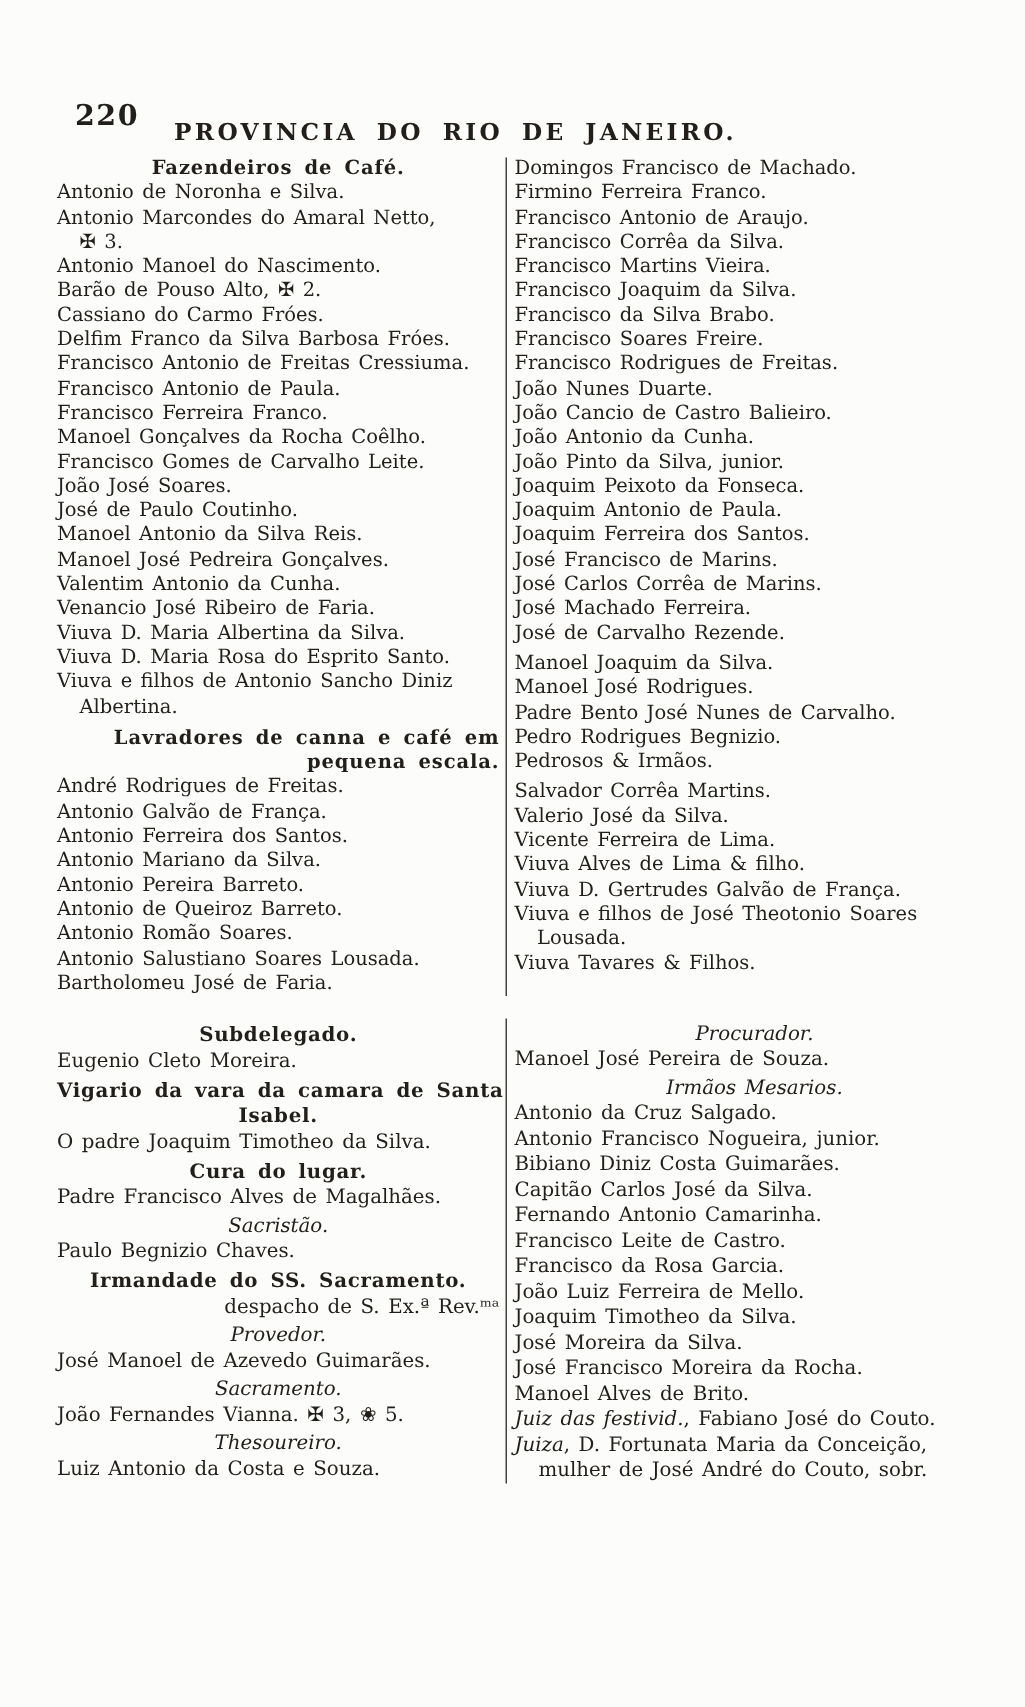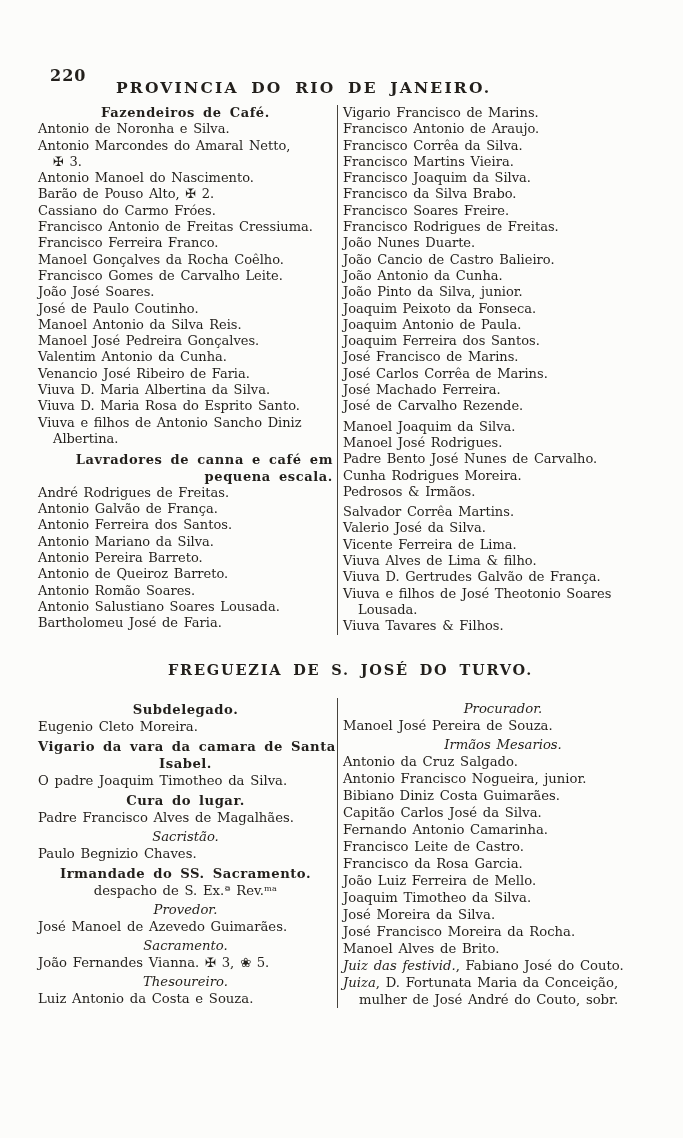--- a/index.html
+++ b/index.html
@@ -12,21 +12,21 @@
     font-family:"DejaVu Serif","DejaVu Sans",serif;
     overflow:hidden;
     box-sizing:border-box;
   }
   .content{padding:0 20px 0 38px;}
 
   
   .header{position:relative;height:90px;}
   .page-number{
     position:absolute;left:50px;top:66px;
-    font-weight:bold;font-size:16px;letter-spacing:1px;
+    font-weight:bold;font-size:19px;letter-spacing:1px;
   }
   .running-title{
     position:absolute;left:116px;top:78px;
     font-weight:bold;font-size:15.5px;
     letter-spacing:2.2px;word-spacing:5px;
     white-space:nowrap;
   }
 
   
   .two-col{display:flex;align-items:stretch;margin-top:15px;}
@@ -59,21 +59,21 @@
   }
 
   
   .sec2{font-size:13.2px;line-height:17px;word-spacing:1.5px;}
   .block{white-space:nowrap;}
   .block .line2:empty{display:none;}
   .h-bold{font-weight:bold;text-align:center;letter-spacing:.5px;word-spacing:3px;margin-top:3px;}
   .h-italic{font-style:italic;text-align:center;margin-top:2px;}
   .name{}
   .name .line2{padding-left:16px;}
-  .para .line2{text-align:center;}
+  .para .line2{text-align:right;}
   .lead{font-style:italic;}
 </style>
 </head>
 <body>
 
 <div class="page">
 
   <div class="header">
     <span class="page-number">220</span>
     <span class="running-title">PROVINCIA DO RIO DE JANEIRO.</span>
@@ -91,23 +91,25 @@
             <div class="entry">Antonio Marcondes do Amaral Netto,</div>
 
             <div class="entry cont">✠ 3.</div>
 
             <div class="entry">Antonio Manoel do Nascimento.</div>
 
             <div class="entry">Barão de Pouso Alto, ✠ 2.</div>
 
             <div class="entry">Cassiano do Carmo Fróes.</div>
 
+            <div class="entry">Delfim Franco da Silva Barbosa Fróes.</div>
 
             <div class="entry">Francisco Antonio de Freitas Cressiuma.</div>
 
+            <div class="entry">Francisco Antonio de Paula.</div>
 
             <div class="entry">Francisco Ferreira Franco.</div>
 
             <div class="entry">Manoel Gonçalves da Rocha Coêlho.</div>
 
             <div class="entry">Francisco Gomes de Carvalho Leite.</div>
 
             <div class="entry">João José Soares.</div>
 
             <div class="entry">José de Paulo Coutinho.</div>
@@ -149,22 +151,23 @@
             <div class="entry">Antonio Romão Soares.</div>
 
             <div class="entry">Antonio Salustiano Soares Lousada.</div>
 
             <div class="entry">Bartholomeu José de Faria.</div>
           </div>
       </div>
       <div class="col-r">
         <div class="entries">
 
-            <div class="entry">Vigario Francisco de Marins.</div>
-
+            <div class="entry">Domingos Francisco de Machado.</div>
+
+            <div class="entry">Firmino Ferreira Franco.</div>
 
             <div class="entry">Francisco Antonio de Araujo.</div>
 
             <div class="entry">Francisco Corrêa da Silva.</div>
 
             <div class="entry">Francisco Martins Vieira.</div>
 
             <div class="entry">Francisco Joaquim da Silva.</div>
 
             <div class="entry">Francisco da Silva Brabo.</div>
@@ -194,21 +197,21 @@
             <div class="entry">José Machado Ferreira.</div>
 
             <div class="entry">José de Carvalho Rezende.</div>
 
             <div class="entry gap">Manoel Joaquim da Silva.</div>
 
             <div class="entry">Manoel José Rodrigues.</div>
 
             <div class="entry">Padre Bento José Nunes de Carvalho.</div>
 
-            <div class="entry">Cunha Rodrigues Moreira.</div>
+            <div class="entry">Pedro Rodrigues Begnizio.</div>
 
             <div class="entry">Pedrosos &amp; Irmãos.</div>
 
             <div class="entry gap">Salvador Corrêa Martins.</div>
 
             <div class="entry">Valerio José da Silva.</div>
 
             <div class="entry">Vicente Ferreira de Lima.</div>
 
             <div class="entry">Viuva Alves de Lima &amp; filho.</div>
@@ -218,21 +221,20 @@
 
             <div class="entry">Viuva e filhos de José Theotonio Soares</div>
 
             <div class="entry cont">Lousada.</div>
 
             <div class="entry">Viuva Tavares &amp; Filhos.</div>
           </div>
       </div>
     </div>
 
-    <div class="freg-title">FREGUEZIA DE S. JOSÉ DO TURVO.</div>
 
     <div class="two-col sec2">
       <div class="col-l">
         <div>
 
             <div class="block h-bold">
               <span class="lead"></span><span>Subdelegado.</span>
               
             </div>
 

